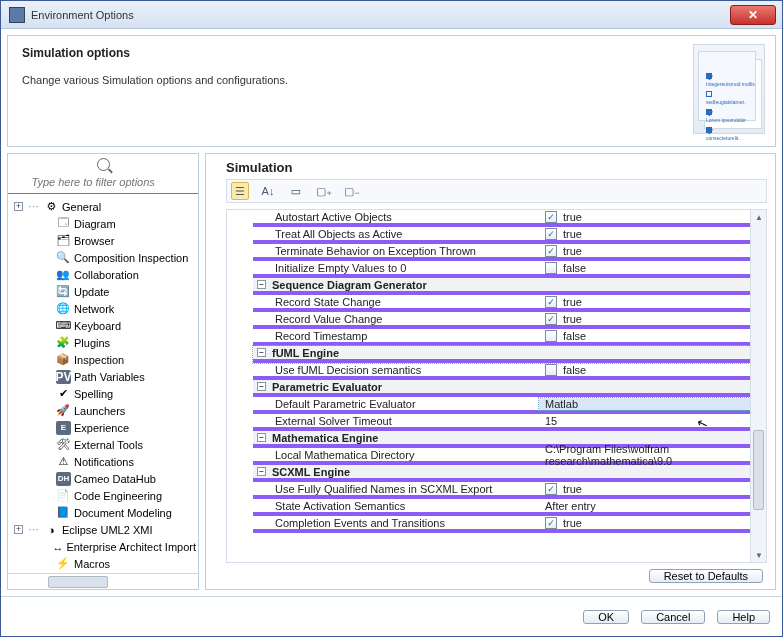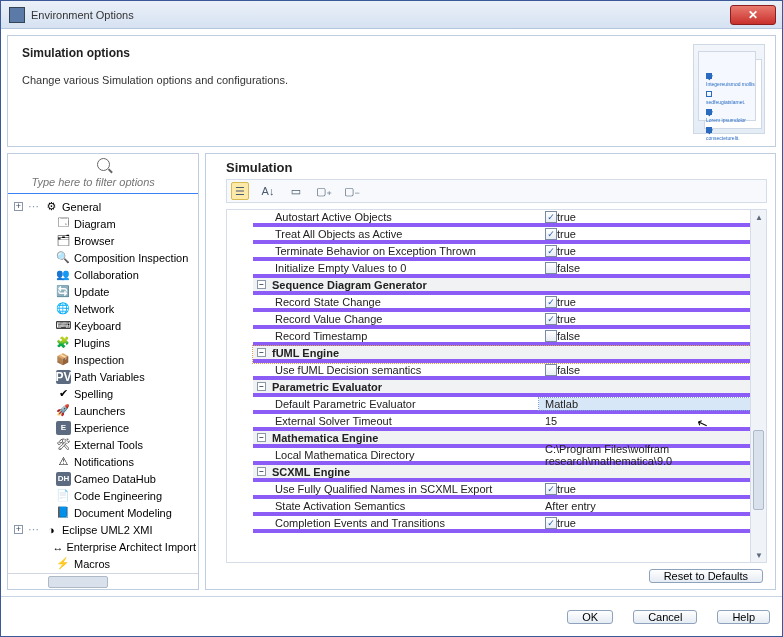--- a/index.html
+++ b/index.html
@@ -128,37 +128,37 @@
   .grid-body{flex:1;overflow-y:hidden;position:relative;}
   .grid-scrollbar{width:16px;border-left:1px solid #d5dde8;background:#f0f3f8;position:relative;}
   .grid-scrollbar .thumb{position:absolute;left:2px;width:11px;top:220px;height:80px;background:#d9e1ec;border:1px solid #aeb9c8;border-radius:2px;}
   .grid-scrollbar .arr{position:absolute;left:0;width:16px;height:14px;display:flex;align-items:center;justify-content:center;color:#5b6a7d;font-size:8px;}
   .grid-scrollbar .arr.up{top:0;} .grid-scrollbar .arr.dn{bottom:0;}
   .grow{display:flex;align-items:center;height:17px;border-bottom:4px solid #8b5cf6;margin-left:26px;}
   .grow.group{background:#f1f2f4;color:#777;font-weight:bold;}
   .grow.group .gexp{width:9px;height:9px;border:1px solid #8a97a8;margin:0 4px 0 4px;display:flex;align-items:center;justify-content:center;font-size:8px;color:#3a4a5f;background:#fff;}
   .grow .gname{flex:0 0 286px;padding-left:22px;color:#222;overflow:hidden;}
   .grow.group .gname{padding-left:2px;}
-  .grow .gval{flex:1;padding-left:6px;display:flex;align-items:center;color:#222;}
+  .grow .gval{flex:1;padding-left:6px;display:flex;align-items:center;gap:6px;color:#222;}
   .grow.highlight .gval{background:#d7e7f7;outline:1px dotted #7aa7d4;text-align:center;}
   .grow.section-hl{outline:1px dotted #e0a048;}
   .chk{width:12px;height:12px;border:1px solid #7a8aa0;background:linear-gradient(#fff,#e7edf5);display:flex;align-items:center;justify-content:center;font-size:9px;color:#2964a8;}
   .chk.on::after{content:"✓";}
   .cursor-ptr{position:absolute;right:42px;top:206px;font-size:13px;transform:rotate(-20deg);}
   .reset-row{display:flex;justify-content:flex-end;padding:0 12px 6px 0;}
   .btn{
     height:14px;border:1px solid #8ea2bc;border-radius:3px;
     background:linear-gradient(#fefefe,#e6ecf4);
     padding:0 14px;font-size:11px;cursor:pointer;
     display:flex;align-items:center;
   }
   .dlg-buttons{
     height:40px;border-top:1px solid #c9d4e2;
     display:flex;align-items:center;justify-content:flex-end;
-    gap:20px;padding:0 12px;background:#fff;
+    gap:12px;padding:0 12px;background:#fff;
   }
 </style>
 </head>
 <body>
 
 <div class="window">
   <div class="titlebar">
     <div class="app-icon"></div>
     <span class="title">Environment Options</span>
     <div class="spacer"></div>

